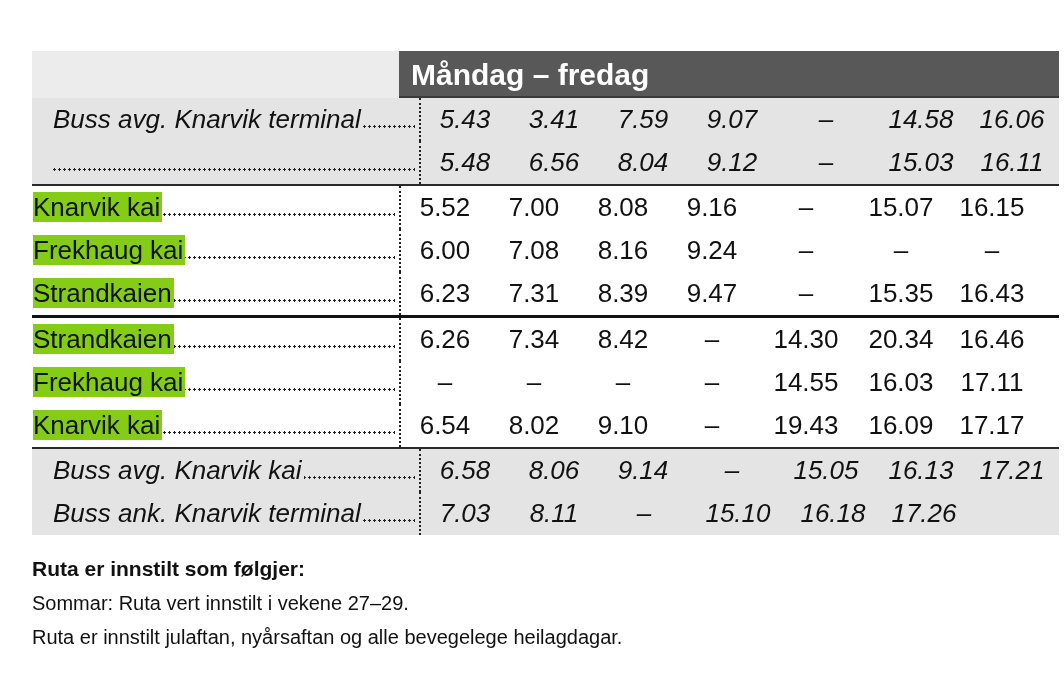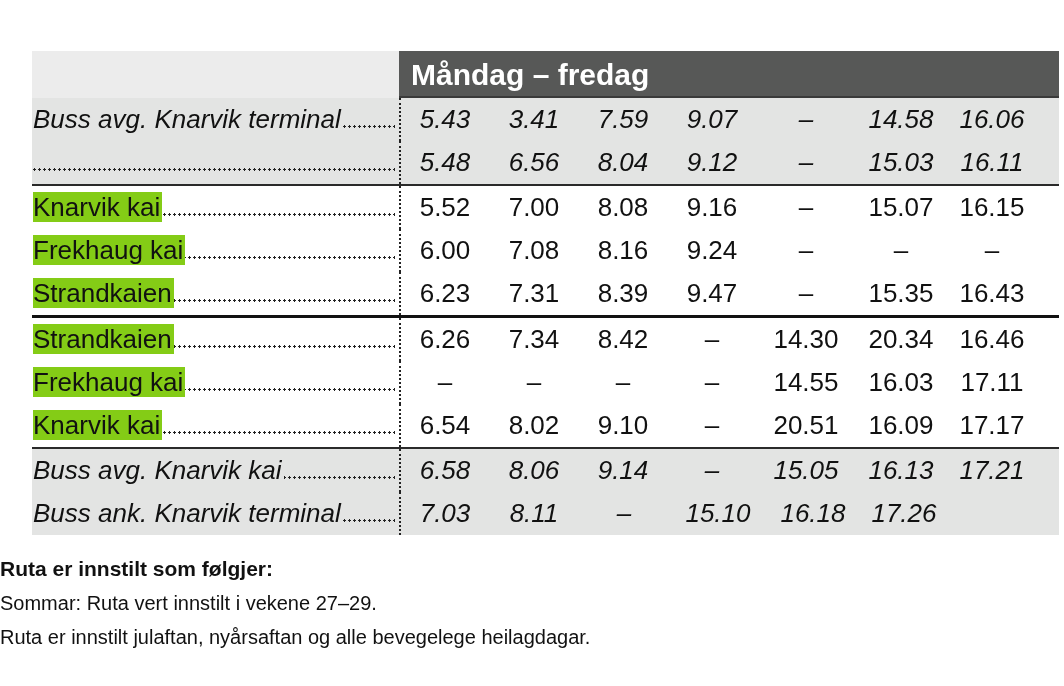--- a/index.html
+++ b/index.html
@@ -5,39 +5,39 @@
   html, body { margin: 0; padding: 0; background: #ffffff; }
   body { width: 1064px; height: 686px; position: relative; overflow: hidden;
          font-family: "Liberation Sans", "DejaVu Sans", sans-serif; color: #111; }
   .timetable { position: absolute; left: 32px; top: 27px; width: 1027px; margin-top: 24px; }
   .hdr { display: flex; height: 47px; }
   .hdr-left { width: 367px; background: #ececec; }
   .hdr-right { flex: 1; background: #575857; color: #fff; font-weight: bold;
                font-size: 30px; line-height: 47px; padding-left: 12px; box-sizing: border-box;
                border-bottom: 2px solid #3a3a3a; }
   .group { position: relative; }
-  .group.shaded { background: #e3e4e3; }
+  .group.shaded { background: #e3e4e3; padding-left: 20px; }
   .group.top-thin { border-top: 2px solid #2a2a2a; }
   .group.top-thick { border-top: 3px solid #111; }
   .row { display: flex; height: 43px; align-items: center; font-size: 26px; }
   .row.italic { font-style: italic; }
   .label { width: 367px; box-sizing: border-box; padding-left: 1px; white-space: nowrap;
            overflow: hidden; position: relative; height: 43px; line-height: 43px; }
   .label .txt { background: inherit; padding-right: 2px; }
   .label .dots { position: absolute; left: 0; right: 4px; bottom: 13px; height: 3px;
                  background-image: radial-gradient(circle, #222 1.1px, transparent 1.3px);
                  background-size: 5px 3px; background-repeat: repeat-x; z-index: 0; }
   .label .txt { position: relative; z-index: 1; }
   .group.shaded .label .txt { background: #e3e4e3; }
   .group:not(.shaded) .label .txt { background: #84cc16; }
   .cells { flex: 1; display: flex; border-left: 2px dotted #222; height: 43px; align-items: center; }
   .cell { text-align: center; line-height: 43px; }
   .c0 { width: 88px; } .c1 { width: 90px; } .c2 { width: 88px; } .c3 { width: 90px; }
   .c4 { width: 98px; } .c5 { width: 92px; } .c6 { width: 90px; }
-  .notes { position: absolute; left: 0; top: 552px; font-size: 20px; line-height: 34px; }
+  .notes { position: absolute; left: 32px; top: 552px; font-size: 20px; line-height: 34px; }
   .notes .title { font-weight: bold; font-size: 21px; }
 </style>
 </head>
 <body>
 
 <div class="timetable">
   <div class="hdr">
     <div class="hdr-left"></div>
     <div class="hdr-right">Måndag – fredag</div>
   </div>
@@ -133,21 +133,21 @@
         <span class="cell c6">17.11</span>
       </div>
     </div>
     <div class="row">
       <div class="label"><span class="dots"></span><span class="txt">Knarvik kai</span></div>
       <div class="cells">
         <span class="cell c0">6.54</span>
         <span class="cell c1">8.02</span>
         <span class="cell c2">9.10</span>
         <span class="cell c3">–</span>
-        <span class="cell c4">20.51</span>
+        <span class="cell c4">19.43</span>
         <span class="cell c5">16.09</span>
         <span class="cell c6">17.17</span>
       </div>
     </div>
   </div>
 
   <div class="group shaded top-thin">
     <div class="row italic">
       <div class="label"><span class="dots"></span><span class="txt">Buss avg. Knarvik kai</span></div>
       <div class="cells">

